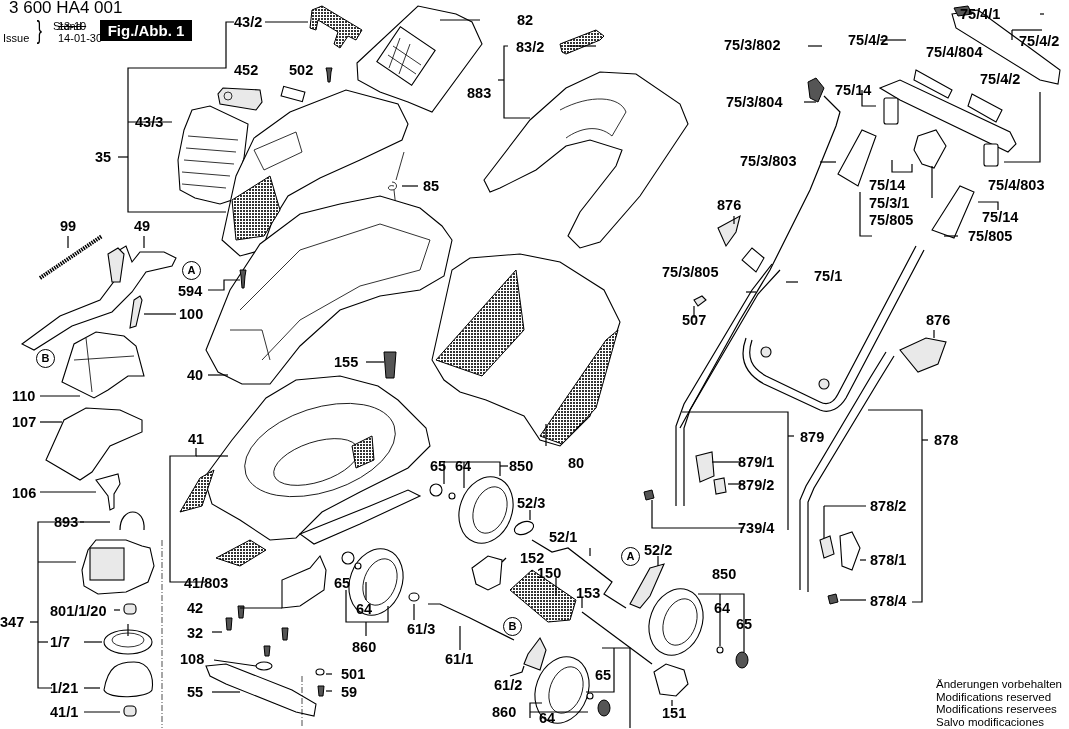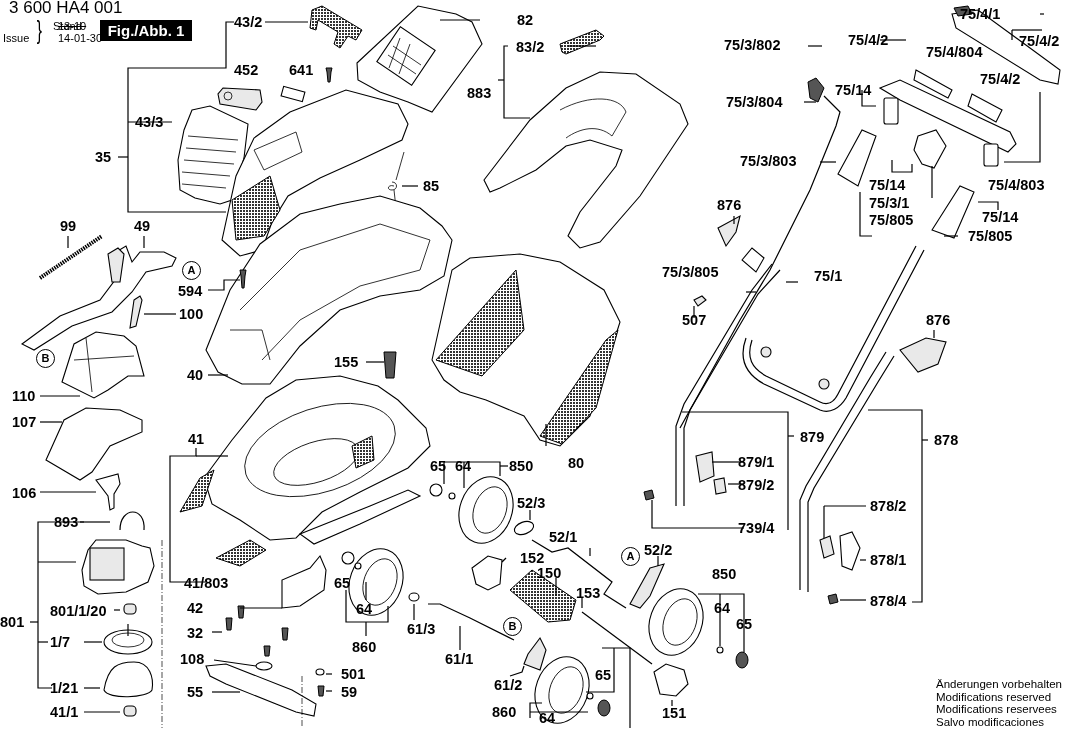--- a/index.html
+++ b/index.html
@@ -344,41 +344,41 @@
 <div class="hdr docno">3 600 HA4 001</div>
 <div class="hdr stand">Stand</div>
 <div class="hdr issue">Issue</div>
 <div class="brace">}</div>
 <div class="hdr date-old">13-10</div>
 <div class="hdr date-new">14-01-30</div>
 <div class="figbox">Fig./Abb. 1</div>
 
 <div class="lbl" style="left:234px;top:15px">43/2</div>
 <div class="lbl" style="left:234px;top:63px">452</div>
-<div class="lbl" style="left:289px;top:63px">641</div>
+<div class="lbl" style="left:289px;top:63px">502</div>
 <div class="lbl" style="left:135px;top:115px">43/3</div>
 <div class="lbl" style="left:95px;top:150px">35</div>
 <div class="lbl" style="left:517px;top:13px">82</div>
 <div class="lbl" style="left:516px;top:40px">83/2</div>
 <div class="lbl" style="left:467px;top:86px">883</div>
 <div class="lbl" style="left:423px;top:179px">85</div>
 
 <div class="lbl" style="left:60px;top:219px">99</div>
 <div class="lbl" style="left:134px;top:219px">49</div>
 <div class="lbl" style="left:178px;top:284px">594</div>
 <div class="lbl" style="left:179px;top:307px">100</div>
 <div class="lbl" style="left:12px;top:389px">110</div>
 <div class="lbl" style="left:12px;top:415px">107</div>
 <div class="lbl" style="left:187px;top:368px">40</div>
 <div class="lbl" style="left:334px;top:355px">155</div>
 <div class="lbl" style="left:188px;top:432px">41</div>
 
 <div class="lbl" style="left:12px;top:486px">106</div>
 <div class="lbl" style="left:54px;top:515px">893</div>
-<div class="lbl" style="left:0px;top:615px">801</div>
+<div class="lbl" style="left:0px;top:615px">347</div>
 <div class="lbl" style="left:50px;top:604px">801/1/20</div>
 <div class="lbl" style="left:50px;top:635px">1/7</div>
 <div class="lbl" style="left:50px;top:681px">1/21</div>
 <div class="lbl" style="left:50px;top:705px">41/1</div>
 <div class="lbl" style="left:184px;top:576px">41/803</div>
 <div class="lbl" style="left:187px;top:601px">42</div>
 <div class="lbl" style="left:187px;top:626px">32</div>
 <div class="lbl" style="left:180px;top:652px">108</div>
 <div class="lbl" style="left:187px;top:685px">55</div>
 <div class="lbl" style="left:341px;top:667px">501</div>

